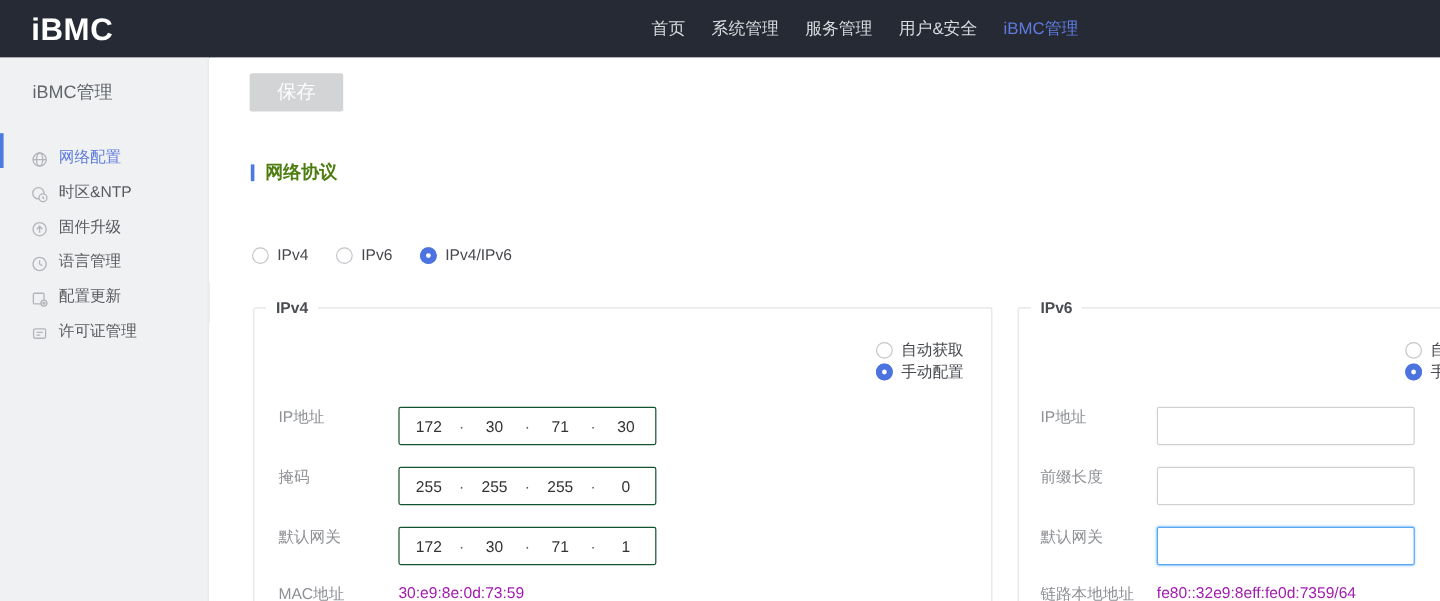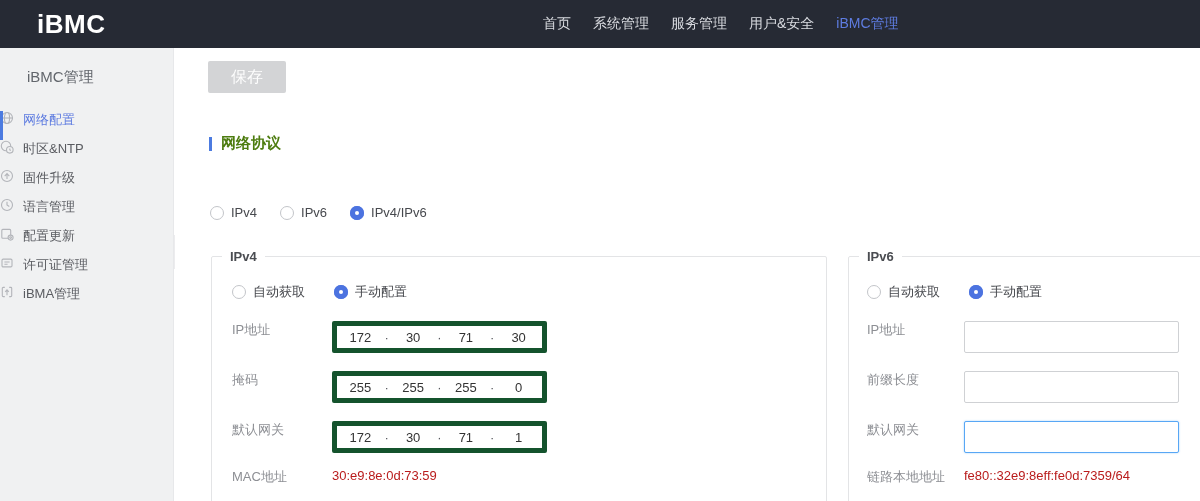--- a/index.html
+++ b/index.html
@@ -1,33 +1,33 @@
 <!DOCTYPE html>
 <html><head>
 <meta charset="utf-8">
 <style>
   * { margin:0; padding:0; box-sizing:border-box; }
   html,body { width:1200px; height:501px; overflow:hidden; background:#fff;
     font-family:"Liberation Sans","DejaVu Sans",sans-serif; }
 
   
   .header { position:relative; height:48px; background:#262a34; display:flex; align-items:center; }
-  .logo { color:#fff; font-size:26px; font-weight:bold; letter-spacing:.5px; padding-left:37px; }
+  .logo { color:#fff; font-size:26px; font-weight:bold; letter-spacing:.5px; padding-left:26px; }
   .topnav { position:absolute; left:532px; top:0; height:48px; display:flex; }
   .topnav-item { height:63px; line-height:46px; padding:0 11px; font-size:14px; color:#d9dbe0;
     cursor:pointer; border-bottom:2px solid transparent; }
   .topnav-item.active { color:#5e7ce0; border-bottom-color:#5e7ce0; }
 
   
   .sidebar { position:absolute; left:0; top:48px; width:174px; height:453px;
     background:#f0f1f2; border-right:1px solid #e7e8ea; }
   .sidebar-title { margin:20px 0 0 27px; font-size:15px; color:#62666c; }
   .side-menu { margin-top:24px; }
-  .side-item { position:relative; display:flex; align-items:flex-start; height:29px;
-    cursor:pointer; }
+  .side-item { position:relative; display:flex; align-items:flex-end; height:29px;
+    padding-left:26px; cursor:pointer; }
   .side-item .lbl { margin-left:9px; font-size:13px; color:#595b60; white-space:nowrap; }
   .side-item.active .lbl { color:#5e7ce0; }
   .side-item.active::before { content:""; position:absolute; left:0; top:0; width:3px; height:29px; background:#4c7be0; }
   .side-icon { width:14px; height:14px; display:block; }
   .side-icon svg { display:block; }
 
   .collapse-tab { position:absolute; left:174px; top:235px; width:22px; height:34px;
     background:#ececee; border-radius:0 11px 11px 0; display:flex; align-items:center;
     justify-content:center; cursor:pointer; color:#4c7be0; font-size:15px; font-weight:bold; }
 
@@ -48,29 +48,29 @@
     width:4px; height:4px; border-radius:50%; background:#fff; }
   .radio-lbl { margin-left:7px; font-size:13px; color:#47494e; }
 
   .fieldsets { position:absolute; left:0; top:201px; width:1025px; height:252px; }
   fieldset { position:absolute; top:0; border:1px solid #e3e4e6; border-radius:2px; height:330px; }
   fieldset.v4 { left:36px; width:616px; }
   fieldset.v6 { left:673px; width:420px; }
   legend { margin-left:10px; padding:0 8px; font-size:13px; font-weight:600; color:#4a4c51; }
   .fs-body { padding:0 0 0 20px; }
   .v6 .fs-body { padding-left:18px; }
-  .mode-row { display:flex; align-items:flex-end; margin:19px 0 20px 0; }
+  .mode-row { display:flex; align-items:flex-end; margin:19px 0 20px 0;flex-direction:column; }
   .form-row { display:flex; align-items:flex-start; height:32px; margin-bottom:18px; }
   .form-row.static { margin-top:-3px; height:24px; }
   .f-label { width:100px; font-size:13px; color:#8d8f94; }
   .v6 .f-label { width:97px; }
-  .f-value { font-size:13px; color:#b91c1c; }
+  .f-value { font-size:13px; color:#a21caf; }
 
   .ip-box { display:flex; align-items:center; width:215px; height:32px;
-    border:5px solid #14532d; border-radius:2px; background:#fff; }
+    border:1px solid #14532d; border-radius:2px; background:#fff; }
   .ip-box .seg { flex:1; text-align:center; font-size:13px; color:#333; }
   .ip-box .dot { width:6px; text-align:center; color:#55575c; font-size:13px; }
 
   .txt-input { width:215px; height:32px; border:1px solid #cfd1d4; border-radius:2px;
     background:#fff; font-size:13px; color:#333; padding:0 8px; outline:none; }
   .txt-input.focused { border:1px solid #58a7f5; box-shadow:0 0 2px rgba(88,167,245,.55); }
 </style>
 </head>
 <body>
 
@@ -145,29 +145,20 @@
     <div class="side-item">
       <span class="side-icon">
         <svg width="14" height="14" viewBox="0 0 14 14" fill="none" stroke="#b3b5ba" stroke-width="1.1">
           <rect x="2" y="3.1" width="10" height="7.8" rx="1.2"></rect>
             <path d="M4.4 6h5.2M4.4 8.2h3.2"></path>
         </svg>
         </span>
       <span class="lbl">许可证管理</span>
     </div>
 
-    <div class="side-item">
-      <span class="side-icon">
-        <svg width="14" height="14" viewBox="0 0 14 14" fill="none" stroke="#b3b5ba" stroke-width="1.1">
-          <path d="M4.8 2.4H3.2a.9.9 0 0 0-.9.9v7.4c0 .5.4.9.9.9h1.6M9.2 2.4h1.6c.5 0 .9.4.9.9v7.4c0 .5-.4.9-.9.9H9.2"></path>
-          <path d="M7 10.2V5.2M5.2 6.9 7 4.9l1.8 2"></path>
-        </svg>
-        </span>
-      <span class="lbl">iBMA管理</span>
-    </div>
 
   </div>
 </div>
 
 <div class="collapse-tab">
   <span>‹</span>
 </div>
 
 <div class="main">
 

